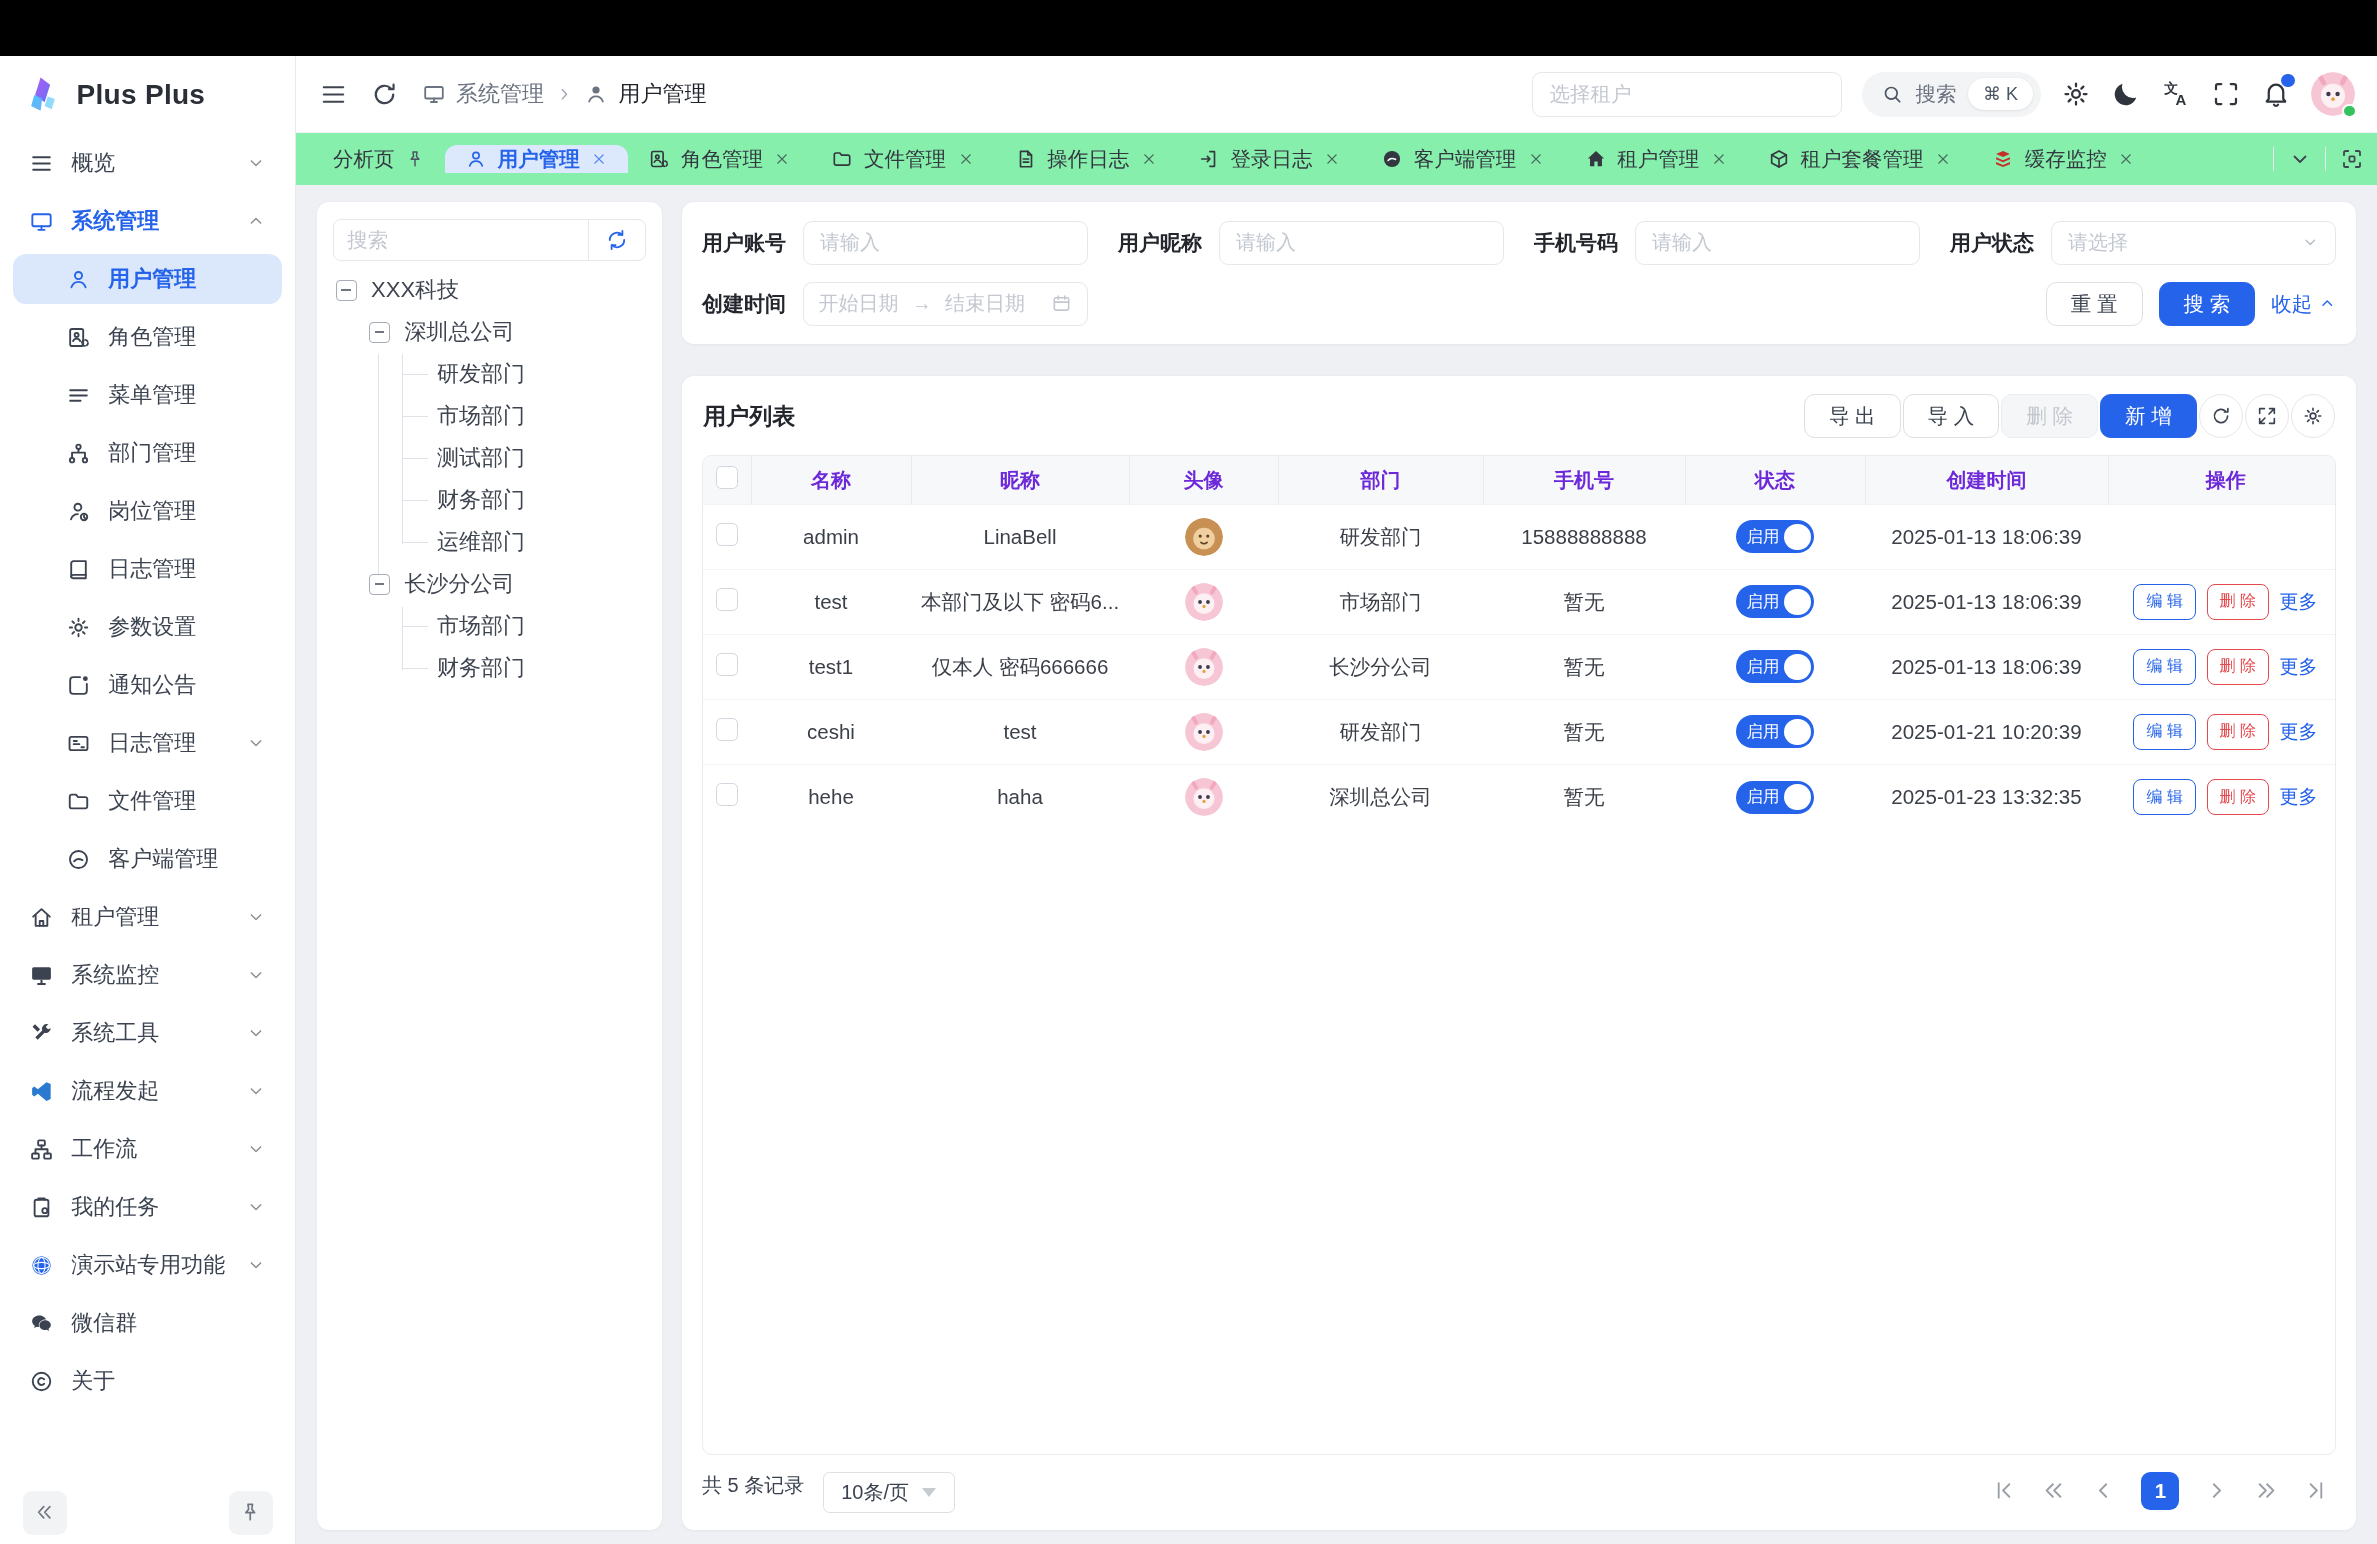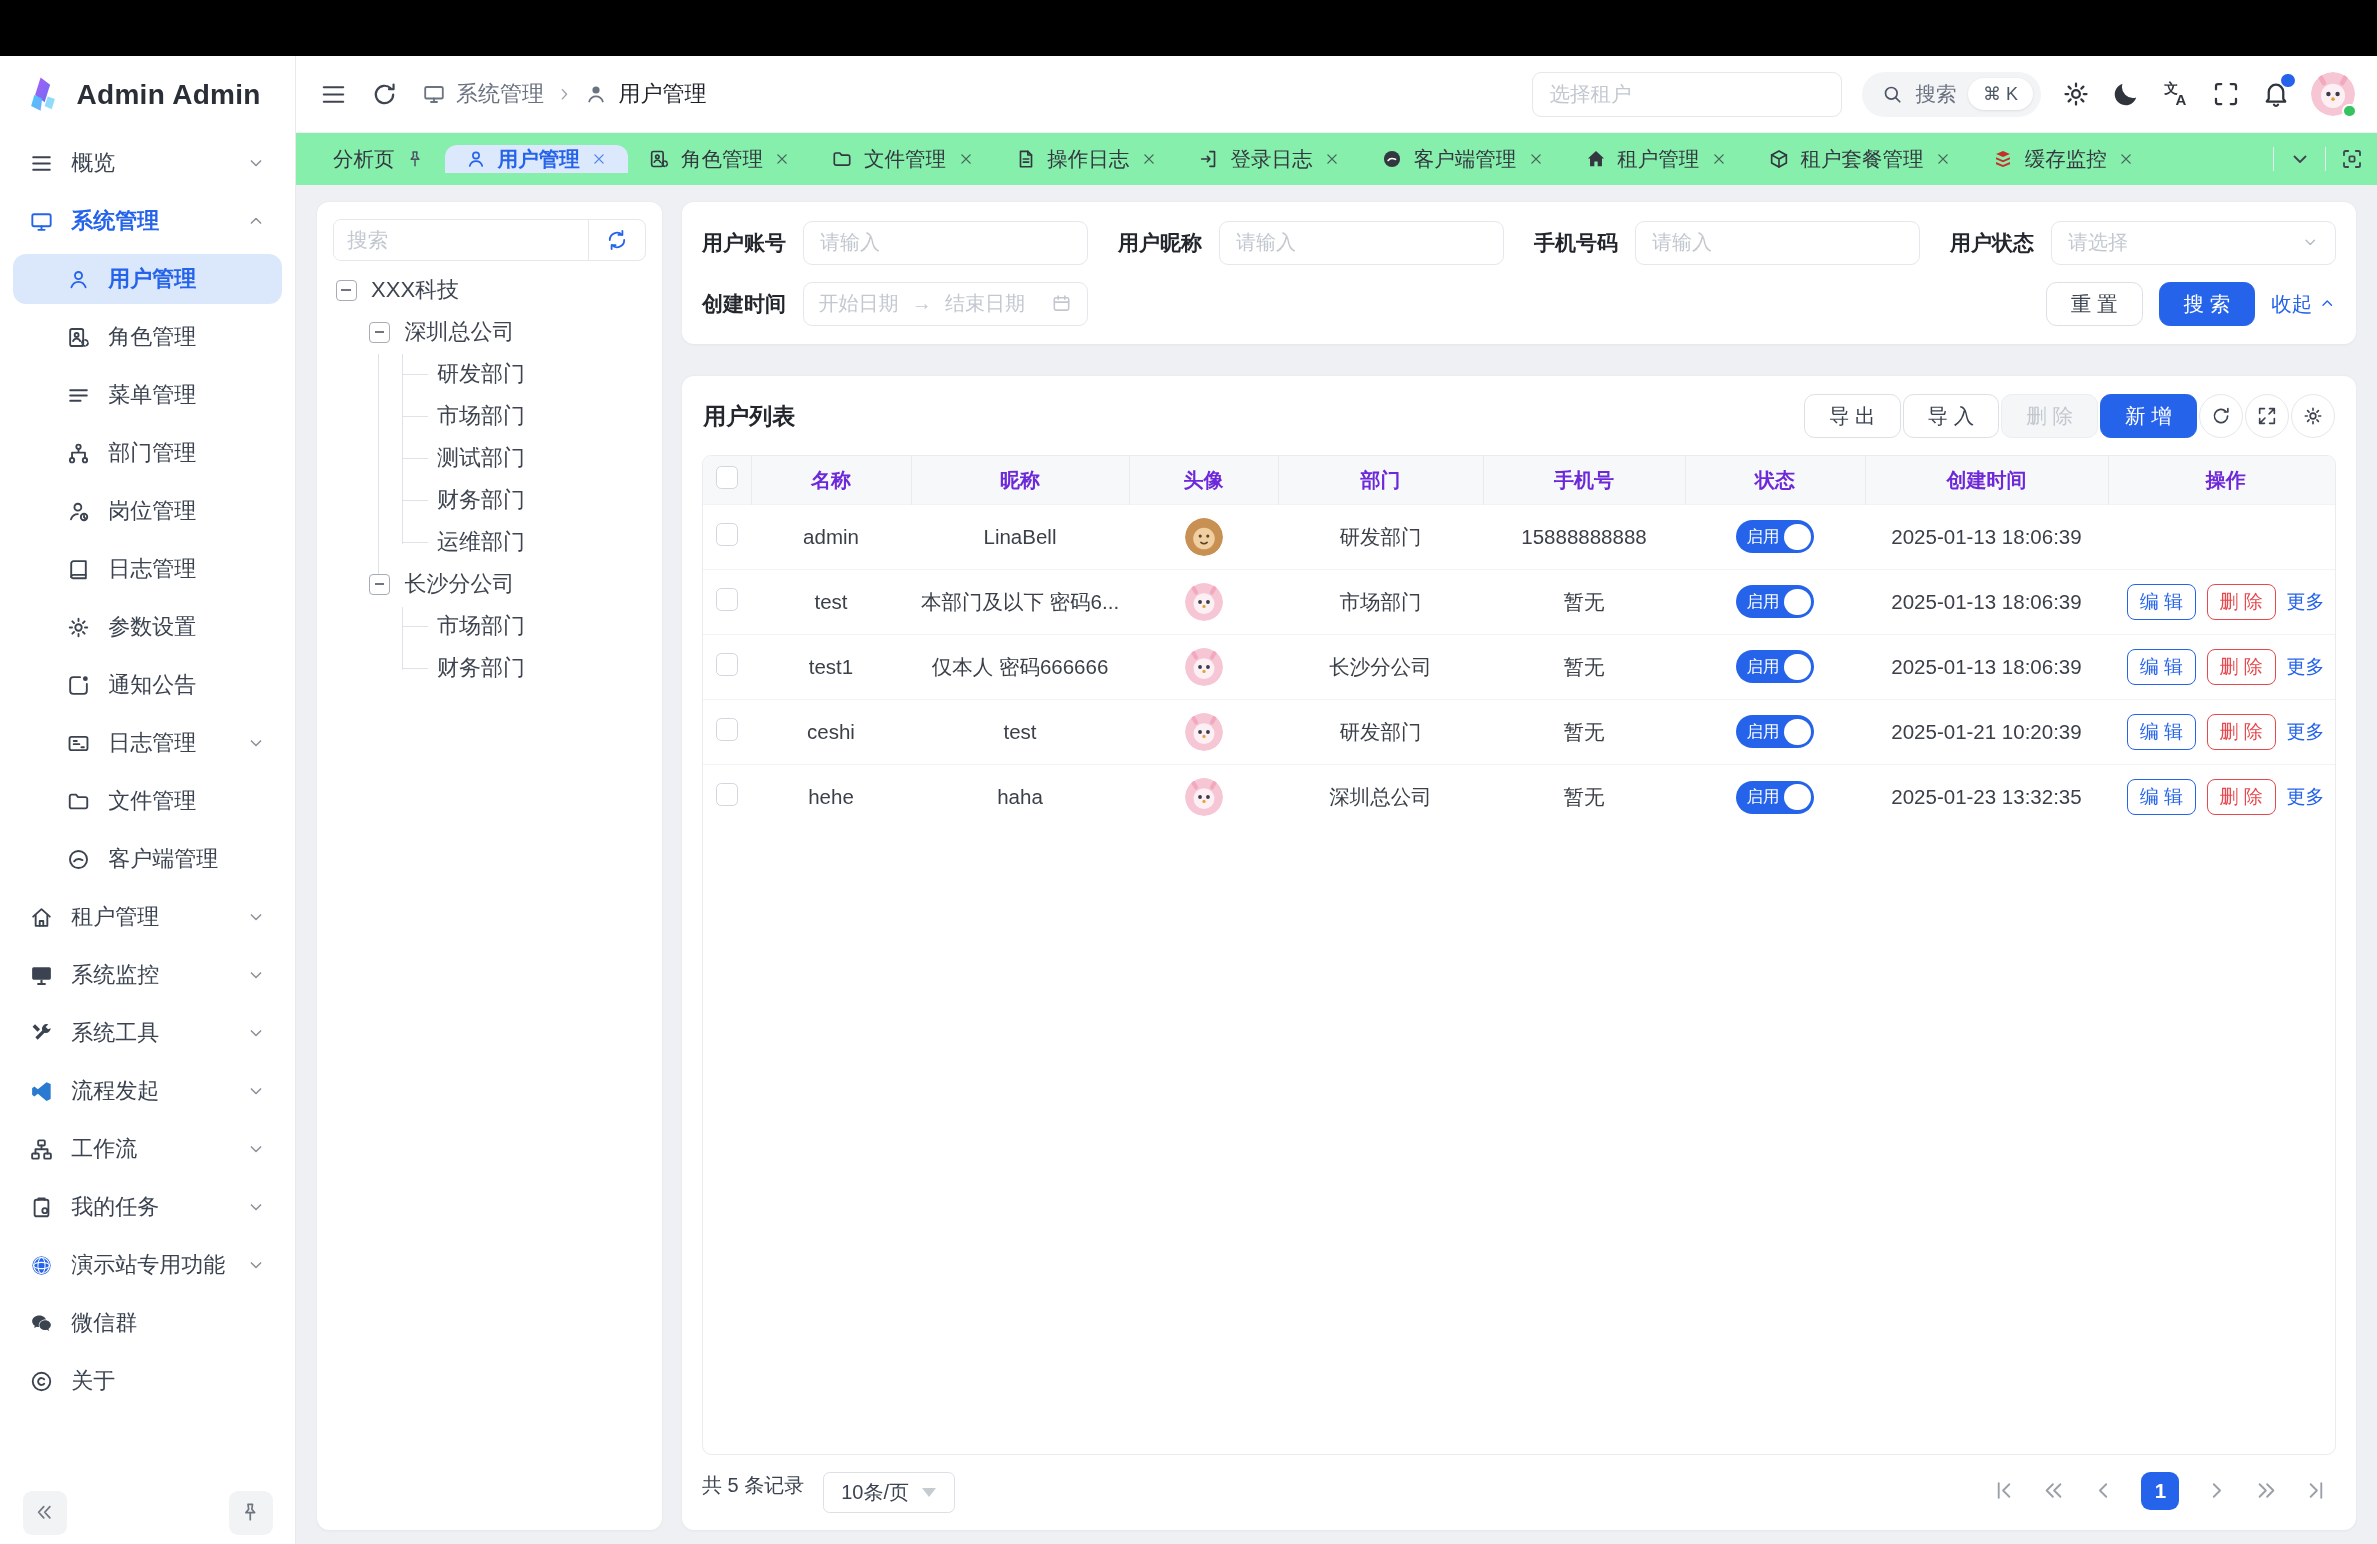--- a/index.html
+++ b/index.html
@@ -123,21 +123,21 @@
   thead th + th{border-left:0.7px solid #e9ebee}
   tbody td{height:65px;border-top:1.3px solid #f2f3f5;font-size:20.5px;color:#3a3f48;text-align:center;vertical-align:middle;
     overflow:hidden;text-overflow:ellipsis;white-space:nowrap}
   .cb{width:22.5px;height:22.5px;border:1.3px solid #d3d7dd;border-radius:5.3px;background:#fff;display:inline-block;cursor:pointer}
   .avatar-sm{width:38px;height:38px;display:inline-block;vertical-align:middle}
   .avatar-sm svg{width:100%;height:100%;border-radius:50%}
   .toggle{width:78px;height:33px;border-radius:16.5px;background:#2563eb;display:inline-flex;align-items:center;color:#fff;
     font-size:16.5px;position:relative;padding-left:10.6px;cursor:pointer;vertical-align:middle}
   .toggle .knob{position:absolute;right:3.3px;top:3.3px;width:26.4px;height:26.4px;border-radius:50%;background:#fff}
   .acts{display:inline-flex;gap:10.6px;align-items:center}
-  .abtn{height:36px;padding:0 12px;border:1.3px solid #2563eb;color:#2563eb;border-radius:8px;font-size:19px;
+  .abtn{height:36px;padding:0 12px;border:1.3px solid #2563eb;color:#2563eb;border-radius:8px;font-size:16px;
     display:inline-flex;align-items:center;background:#fff;cursor:pointer;white-space:nowrap}
   .abtn.danger{border-color:#e5484d;color:#e5484d}
   .more-link{color:#2563eb;font-size:19px;cursor:pointer;white-space:nowrap}
 
   
   .pager{display:flex;align-items:flex-start;margin-top:17px;font-size:20px;color:#3c4350;flex:none}
   .page-size{width:132px;height:41px;border:1.3px solid #dcdfe4;border-radius:6.6px;display:flex;align-items:center;justify-content:center;gap:13.2px;margin-left:18.5px;cursor:pointer}
   .caret{width:0;height:0;border-left:7.3px solid transparent;border-right:7.3px solid transparent;border-top:9.2px solid #c6cad1}
   .pager-right{margin-left:auto;display:flex;align-items:center;gap:25px;color:#9aa0a8;padding-right:6.6px}
   .pg{width:25px;height:25px;cursor:pointer}
@@ -162,21 +162,21 @@
             <linearGradient id="lgB" x1="0" y1="0" x2="1" y2="1">
               <stop offset="0" stop-color="#38bdf8"></stop>
                 <stop offset="1" stop-color="#60a5fa"></stop>
             </linearGradient>
           </defs>
           <path fill="url(#lgA)" opacity=".95" d="M21 2l12 9-7 22-12-9z" rx="4"></path>
           <path fill="url(#lgB)" opacity=".9" d="M13 24l10 4-2 16-12-6z"></path>
           <path fill="#7dd3fc" opacity=".85" d="M30 26l9 3-4 13-9-4z"></path>
         </svg>
       </span>
-      <span class="logo-text">Admin Admin</span>
+      <span class="logo-text">Plus Plus</span>
     </div>
     <nav class="menu" id="side-menu">
         <div class="side-item">
           <span class="icon micon">
             <svg viewBox="0 0 24 24">
               <g class="s">
                 <path d="M4 6h16M4 12h16M4 18h16"></path>
               </g>
             </svg>
           </span>

